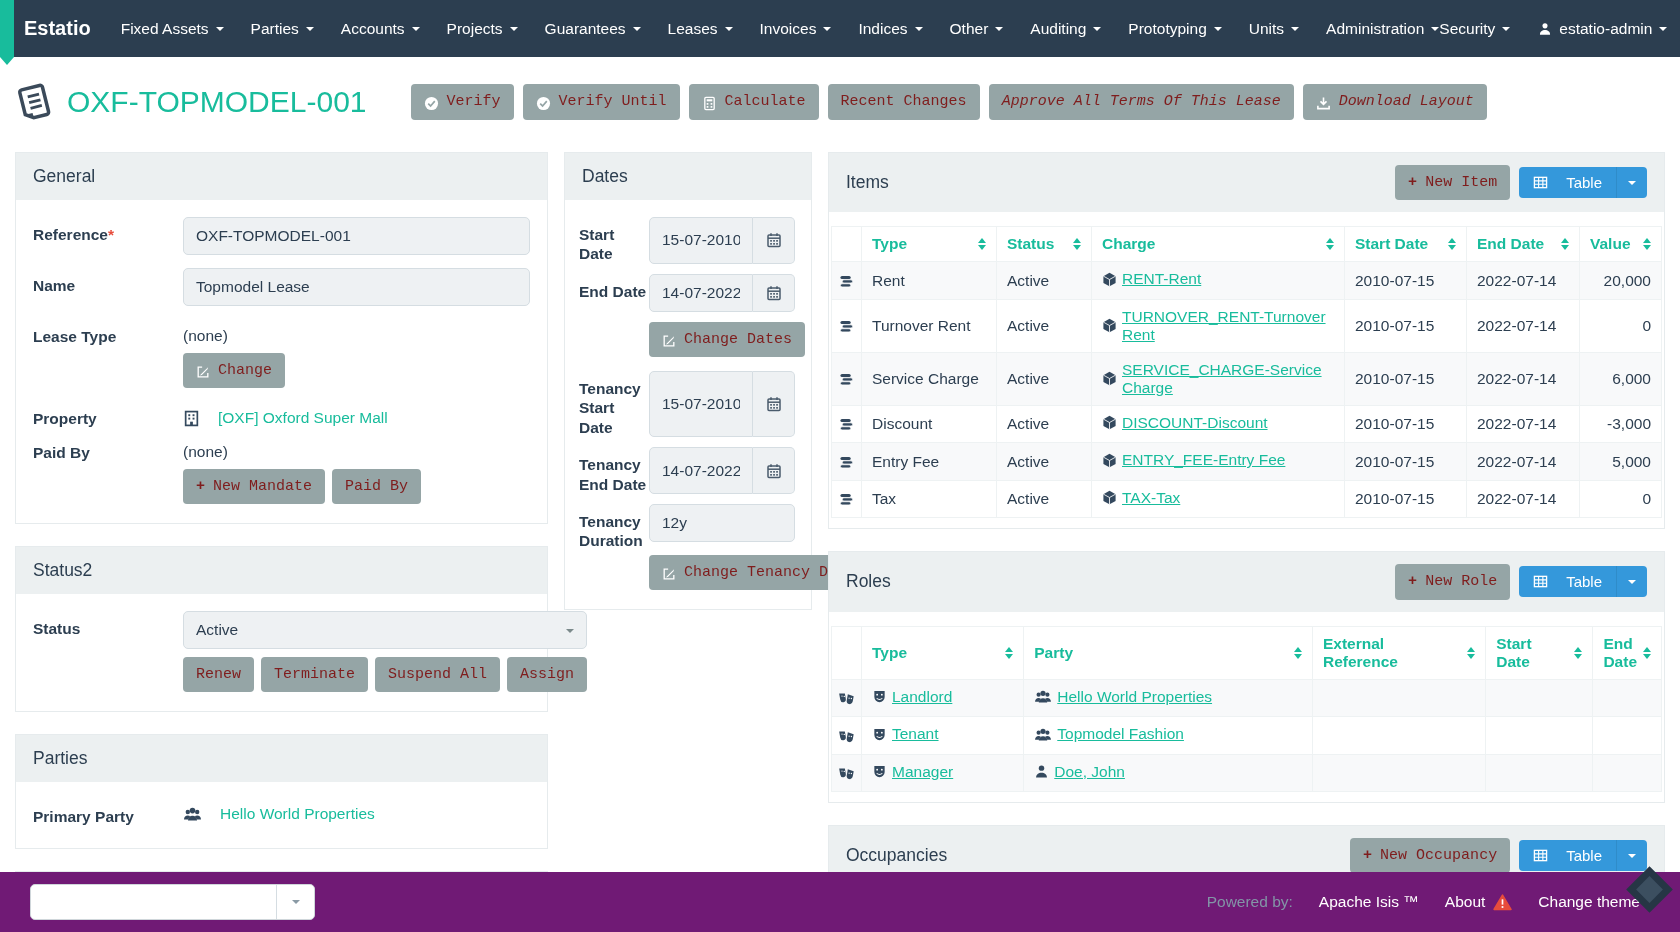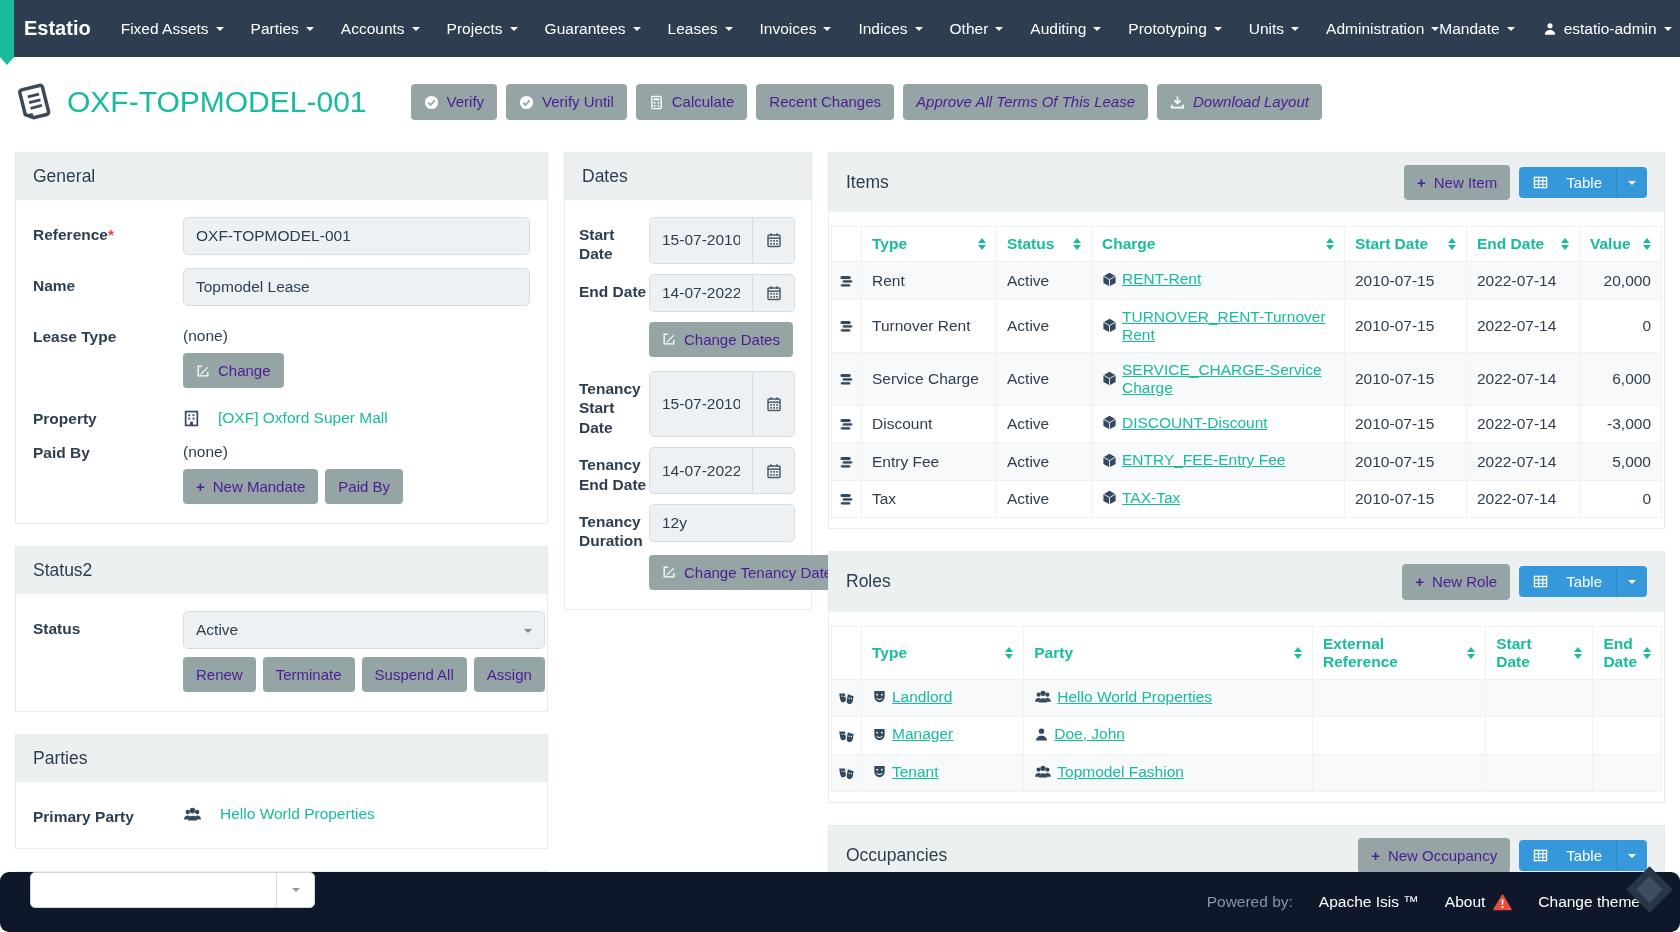--- a/index.html
+++ b/index.html
@@ -17,21 +17,21 @@
   .caret-down { display:inline-block; width:0; height:0; border-left:4px solid transparent; border-right:4px solid transparent; border-top:4px solid currentColor; }
   .caret-up { display:inline-block; width:0; height:0; border-left:4px solid transparent; border-right:4px solid transparent; border-bottom:4px solid currentColor; }
 
   
   .page-header { position:absolute; top:82px; left:15px; right:15px; display:flex; align-items:center; }
   .page-title { display:flex; align-items:center; gap:12px; color:#18bc9c; font-size:30px; }
   .page-title .ico { color:#3b4a5a; }
   .header-actions { display:flex; align-items:center; gap:9px; margin-left:44px; }
 
   
-  .btn { display:inline-flex; align-items:center; gap:8px; background:#95a5a6; color:#4c1d95; border:none; border-radius:4px; padding:9px 13px; font-size:15px; font-family:Liberation Sans, sans-serif; cursor:pointer; white-space:nowrap; line-height:1.15; }
+  .btn { display:inline-flex; align-items:flex-end; gap:8px; background:#95a5a6; color:#7f1d1d; border:none; border-radius:4px; padding:9px 13px; font-size:15px; font-family:Liberation Mono, monospace; cursor:pointer; white-space:nowrap; line-height:1.15; }
   .btn.italic { font-style:italic; }
   .btn .plus { font-weight:700; font-size:15px; }
   .btn-blue { display:inline-flex; align-items:stretch; background:#3498db; color:#fff; border-radius:4px; overflow:hidden; cursor:pointer; }
   .btn-blue .btn-main { display:inline-flex; align-items:center; gap:18px; padding:7px 14px; font-size:15px; }
   .btn-blue .btn-caretpart { display:inline-flex; align-items:center; padding:0 11px; border-left:1px solid rgba(0,0,0,0.08); }
 
   
   .content { position:absolute; top:152px; left:15px; right:15px; display:grid; grid-template-columns:533px 248px 1fr; gap:16px; align-items:start; }
   .col { display:flex; flex-direction:column; gap:22px; }
 
@@ -74,21 +74,21 @@
   .sort i { display:block; width:0; height:0; border-left:4px solid transparent; border-right:4px solid transparent; }
   .sort .up { border-bottom:5px solid #18bc9c; }
   .sort .dn { border-top:5px solid #18bc9c; }
   tbody tr:nth-child(odd) { background:#f8f9fa; }
   td.icon-cell { width:30px; text-align:center; padding:8px 6px; color:#34495e; }
   td .tlink { color:#18bc9c; text-decoration:underline; cursor:pointer; }
   td .cellflex { display:inline-flex; align-items:center; gap:5px; }
   td.num { text-align:right; }
 
   
-  .footer { position:absolute; left:0; right:0; bottom:0; height:60px; background:#0f172a; display:flex; color:#fff; z-index:30;border-radius:9px; }
+  .footer { position:absolute; left:0; right:0; bottom:0; height:60px; background:#701a75; display:flex; align-items:center; color:#fff; z-index:30; }
   .footer-select { margin-left:30px; width:285px; height:36px; background:#fff; border:1px solid #cfd6da; border-radius:5px; display:flex; cursor:pointer; }
   .footer-select .fs-main { flex:1; }
   .footer-select .fs-caret { width:38px; border-left:1px solid #d5dde2; display:flex; align-items:center; justify-content:center; color:#8a9aa5; }
   .footer-right { margin-left:auto; margin-right:24px; display:flex; align-items:center; gap:26px; position:relative; z-index:32; }
   .muted { color:#8395a7; }
   .footer-item { display:inline-flex; align-items:center; gap:8px; cursor:pointer; }
   .logo-diamond { position:absolute; right:14px; bottom:26px; width:33px; height:33px; background:#263645; transform:rotate(45deg); z-index:31; }
   .logo-diamond::after { content:""; position:absolute; left:7px; top:7px; width:19px; height:19px; background:#3c4f60; }
 
   .icon { display:inline-block; vertical-align:middle; }
@@ -267,21 +267,21 @@
         <span>Units</span>
         <i class="caret-down"></i>
       </span>
     <span class="nav-item">
         <span>Administration</span>
         <i class="caret-down"></i>
       </span>
   </nav>
   <div class="nav-right">
     <span class="nav-item">
-        <span>Mandate</span>
+        <span>Security</span>
         <i class="caret-down"></i>
       </span>
     <span class="nav-item">
       <svg class="icon" width="14" height="14">
           <use href="#i-person" fill="#fff" color="#fff"></use>
         </svg>
       <span>estatio-admin</span>
         <i class="caret-down"></i>
     </span>
   </div>
@@ -819,53 +819,53 @@
             <tr>
               <td class="icon-cell"><svg class="icon" width="17" height="15">
                     <use href="#i-masks"></use>
                   </svg></td>
               <td><span class="cellflex">
                     <span class="ico-dark">
                       <svg class="icon" width="15" height="15">
                         <use href="#i-mask"></use>
                       </svg>
                     </span>
-                    <a class="tlink">Manager</a>
-                  </span></td>
-              <td><span class="cellflex">
-                    <span class="ico-dark">
-                      <svg class="icon" width="15" height="15">
-                        <use href="#i-person"></use>
-                      </svg>
-                    </span>
-                    <a class="tlink">Doe, John</a>
+                    <a class="tlink">Tenant</a>
+                  </span></td>
+              <td><span class="cellflex">
+                    <span class="ico-dark">
+                      <svg class="icon" width="18" height="15">
+                        <use href="#i-group"></use>
+                      </svg>
+                    </span>
+                    <a class="tlink">Topmodel Fashion</a>
                   </span></td>
               <td></td>
               <td></td>
               <td></td>
             </tr>
             <tr>
               <td class="icon-cell"><svg class="icon" width="17" height="15">
                     <use href="#i-masks"></use>
                   </svg></td>
               <td><span class="cellflex">
                     <span class="ico-dark">
                       <svg class="icon" width="15" height="15">
                         <use href="#i-mask"></use>
                       </svg>
                     </span>
-                    <a class="tlink">Tenant</a>
-                  </span></td>
-              <td><span class="cellflex">
-                    <span class="ico-dark">
-                      <svg class="icon" width="18" height="15">
-                        <use href="#i-group"></use>
-                      </svg>
-                    </span>
-                    <a class="tlink">Topmodel Fashion</a>
+                    <a class="tlink">Manager</a>
+                  </span></td>
+              <td><span class="cellflex">
+                    <span class="ico-dark">
+                      <svg class="icon" width="15" height="15">
+                        <use href="#i-person"></use>
+                      </svg>
+                    </span>
+                    <a class="tlink">Doe, John</a>
                   </span></td>
               <td></td>
               <td></td>
               <td></td>
             </tr>
           </tbody>
         </table>
       </div>
     </section>
 

